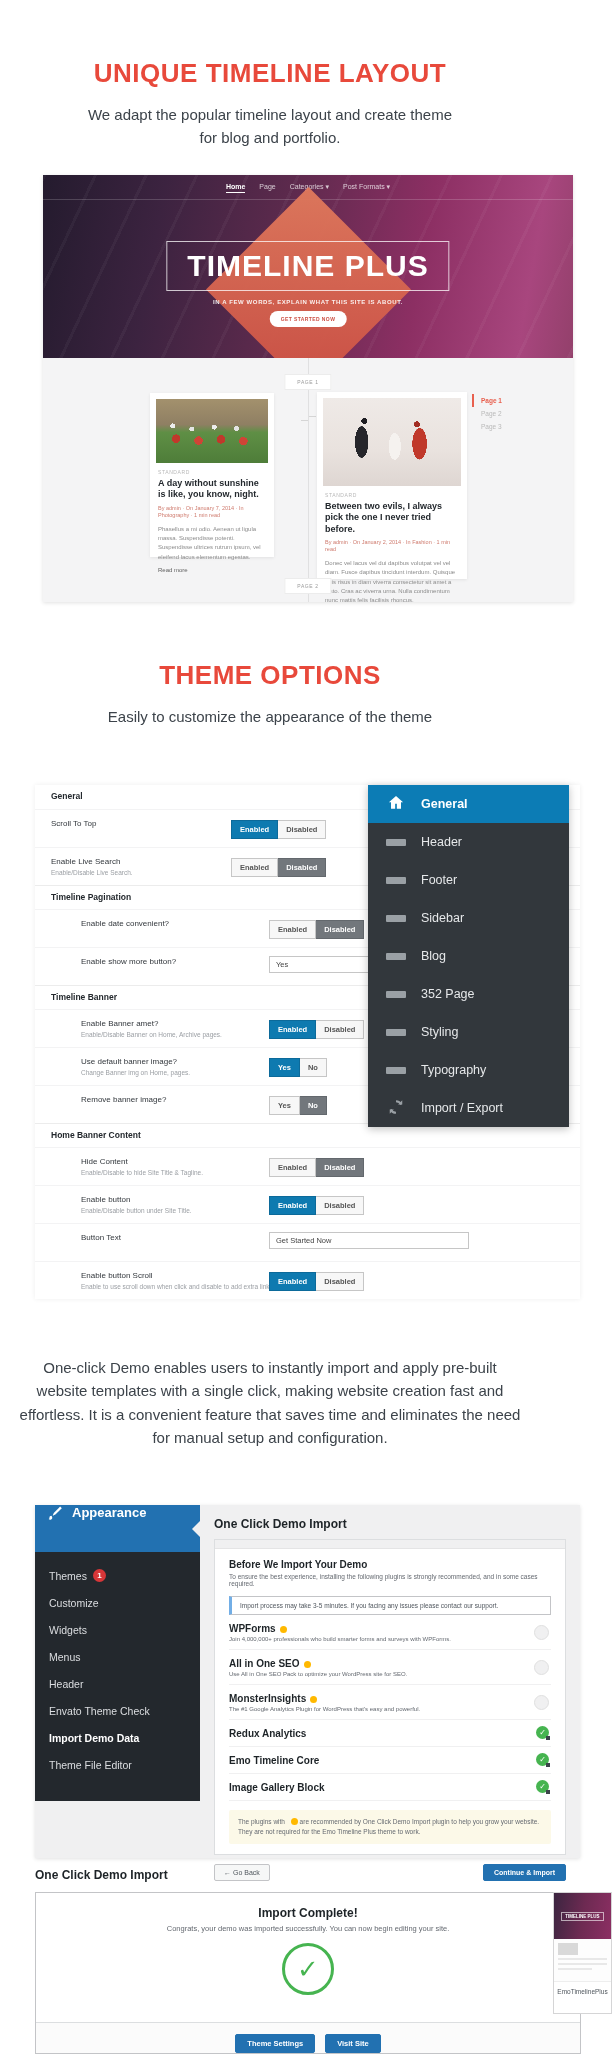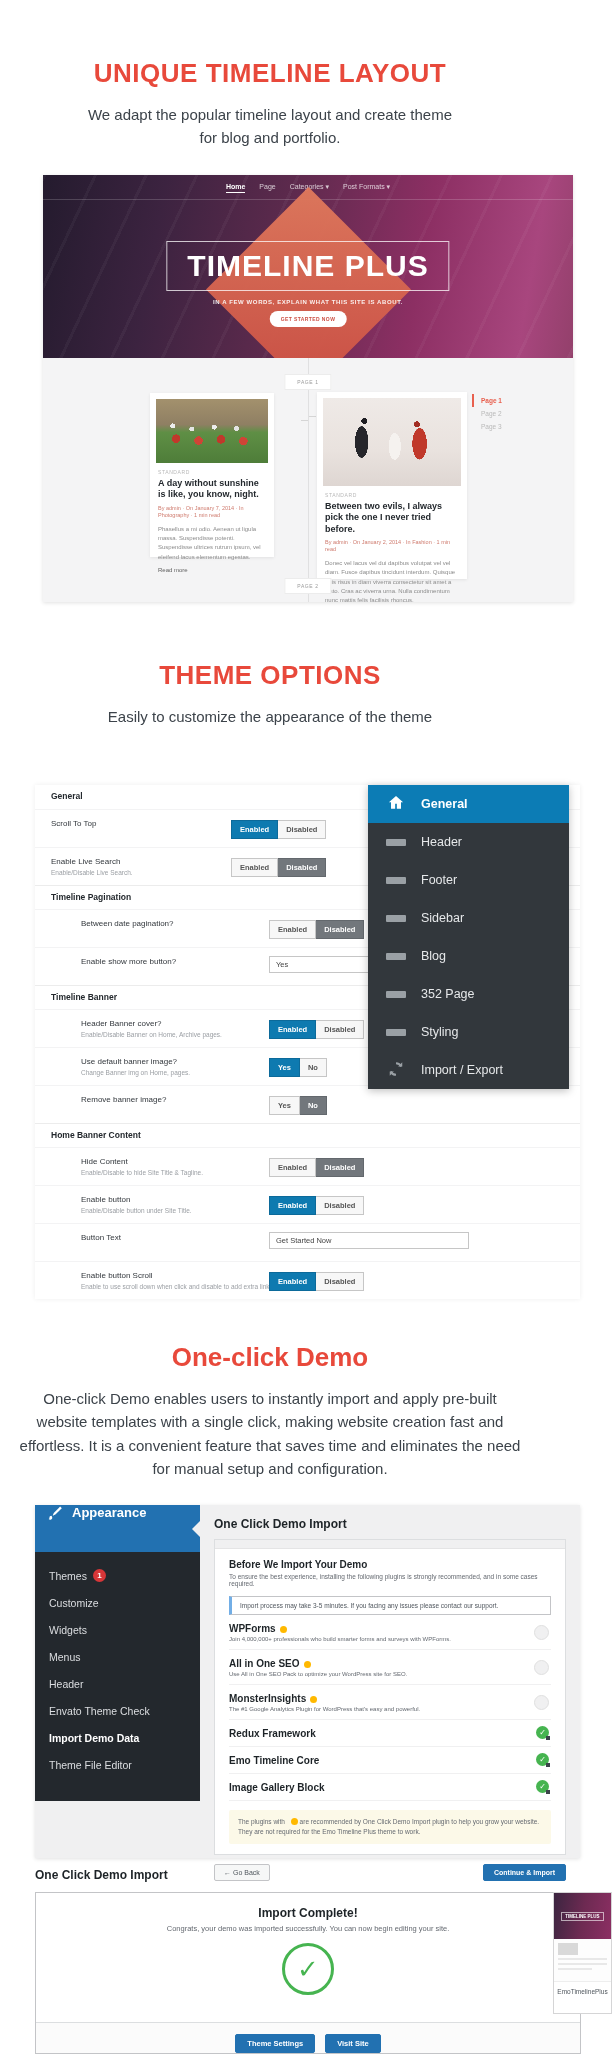--- a/index.html
+++ b/index.html
@@ -236,35 +236,35 @@
         <div class="opt-row">
           <div class="opt-label">Enable Live Search</div>
           <div class="opt-desc">Enable/Disable Live Search.</div>
           <div class="opt-control"><div class="toggle">
               <span class="tbtn">Enabled</span>
               <span class="tbtn on-dark">Disabled</span>
             </div></div>
         </div>
         <div class="opt-heading">Timeline Pagination</div>
         <div class="opt-row indent">
-          <div class="opt-label">Between date pagination?</div>
+          <div class="opt-label">Enable date convenient?</div>
           <div class="opt-control"><div class="toggle">
               <span class="tbtn">Enabled</span>
               <span class="tbtn on-dark">Disabled</span>
             </div></div>
         </div>
         <div class="opt-row indent">
           <div class="opt-label">Enable show more button?</div>
           <div class="opt-control">
             <div class="opt-select">Yes<span class="sel-arrow">▾</span></div>
           </div>
         </div>
         <div class="opt-heading">Timeline Banner</div>
         <div class="opt-row indent">
-          <div class="opt-label">Header Banner cover?</div>
+          <div class="opt-label">Enable Banner amet?</div>
           <div class="opt-desc">Enable/Disable Banner on Home, Archive pages.</div>
           <div class="opt-control"><div class="toggle">
               <span class="tbtn on-blue">Enabled</span>
               <span class="tbtn">Disabled</span>
             </div></div>
         </div>
         <div class="opt-row indent">
           <div class="opt-label">Use default banner image?</div>
           <div class="opt-desc">Change Banner img on Home, pages.</div>
           <div class="opt-control"><div class="toggle">
@@ -336,31 +336,34 @@
         </li>
         <li class="menu-item">
           <span class="mi-dash"></span>
           <span>352 Page</span>
         </li>
         <li class="menu-item">
           <span class="mi-dash"></span>
           <span>Styling</span>
         </li>
         <li class="menu-item">
+          <span class="mi-dash"></span>
+          <span>Typography</span>
+        </li>
+        <li class="menu-item">
           <span><svg class="mi-svg" viewBox="0 0 24 24">
               <path d="M12 5a7 7 0 0 1 6.3 4M12 19a7 7 0 0 1-6.3-4" stroke="#9aa0a5" stroke-width="2.4" fill="none"></path>
               <path d="M19.5 4v5h-5zM4.5 20v-5h5z" fill="#9aa0a5"></path>
             </svg></span>
           <span>Import / Export</span>
         </li>
       </ul>
   </div>
 
   <div class="intro" id="intro3">
-    <h1>One-click Demo</h1>
     <p>One-click Demo enables users to instantly import and apply pre-built website templates with a single click, making website creation fast and effortless. It is a convenient feature that saves time and eliminates the need for manual setup and configuration.</p>
   </div>
 
   <div class="admin-shot">
     <div class="wp-side">
       <div class="wp-side-header">
         <svg class="mi-svg" style="width:16px;height:16px" viewBox="0 0 20 20">
           <path d="M16.5 2l-8 8-1.5 3.5L10.5 12l8-8z" fill="#fff"></path>
           <path d="M5.5 13.5c-1.5 0-2.5 1-2.5 3 0 .7-.4 1-1 1 .8 1 2.2 1.2 3.2.7 1.2-.6 1.7-2 1.2-3.2-.2-.6-.5-1.2-.9-1.5z" fill="#fff"></path>
         </svg>
@@ -414,21 +417,21 @@
                 <div class="plugin-name">All in One SEO<span class="flag-dot"></span></div>
                 <div class="plugin-desc">Use All in One SEO Pack to optimize your WordPress site for SEO.</div>
                 <span class="plugin-status pending"></span>
               </div>
               <div class="plugin-row">
                 <div class="plugin-name">MonsterInsights<span class="flag-dot"></span></div>
                 <div class="plugin-desc">The #1 Google Analytics Plugin for WordPress that's easy and powerful.</div>
                 <span class="plugin-status pending"></span>
               </div>
               <div class="plugin-row">
-                <div class="plugin-name">Redux Framework</div>
+                <div class="plugin-name">Redux Analytics</div>
                 <span class="plugin-status done">✓</span>
               </div>
               <div class="plugin-row">
                 <div class="plugin-name">Emo Timeline Core</div>
                 <span class="plugin-status done">✓</span>
               </div>
               <div class="plugin-row">
                 <div class="plugin-name">Image Gallery Block</div>
                 <span class="plugin-status done">✓</span>
               </div>

